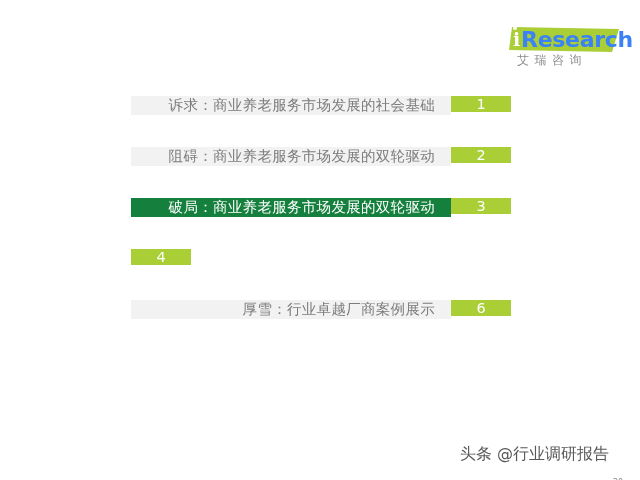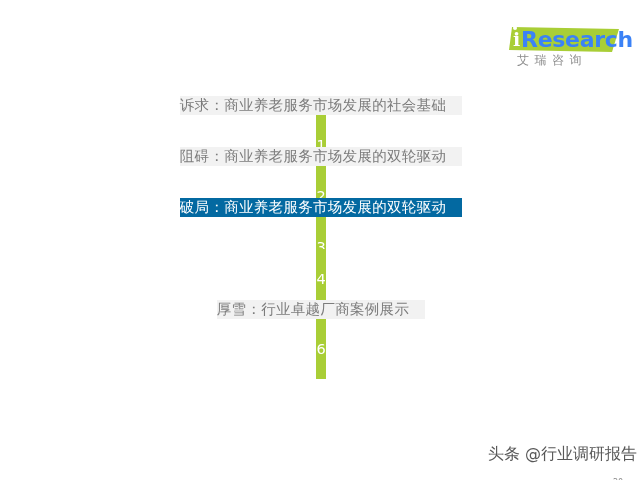--- a/index.html
+++ b/index.html
@@ -83,22 +83,21 @@
     position: absolute;
     left: 131px;
     top: 96px;
     width: 380px;
   }
   .agenda-row {
     position: relative;
     height: 34px;
     margin-bottom: 17px;
     display: flex;
-    align-items: center;
-    flex-direction: column;
+    align-items: flex-start;
   }
   .row-label {
     flex: 1 1 auto;
     background: #F2F2F2;
     display: flex;
     align-items: center;
     justify-content: flex-end;
     padding-right: 16px;
     box-sizing: border-box;
     color: #7C7C7C;
@@ -109,39 +108,38 @@
   .row-num {
     flex: 0 0 60px;
     background: #A9CE36;
     display: flex;
     align-items: center;
     justify-content: center;
     color: #ffffff;
     font-size: 14.5px;
   }
   .agenda-row.active .row-label {
-    background: #0369a1;
+    background: #15803d;
     color: #ffffff;
   }
   .agenda-row.active .row-num {
     background: #A9CE36;
     color: #ffffff;
   }
 
   
   .watermark {
     position: absolute;
     left: 460px;
     top: 444px;
     color: #4A4A4A;
     font-size: 16px;
     line-height: 20px;
     white-space: nowrap;
     opacity: 0.92;
-    margin-left: 28px;
   }
   .page-number {
     position: absolute;
     left: 613px;
     top: 478px;
     color: #8A8A8A;
     font-size: 8px;
     line-height: 10px;
   }
 </style>

